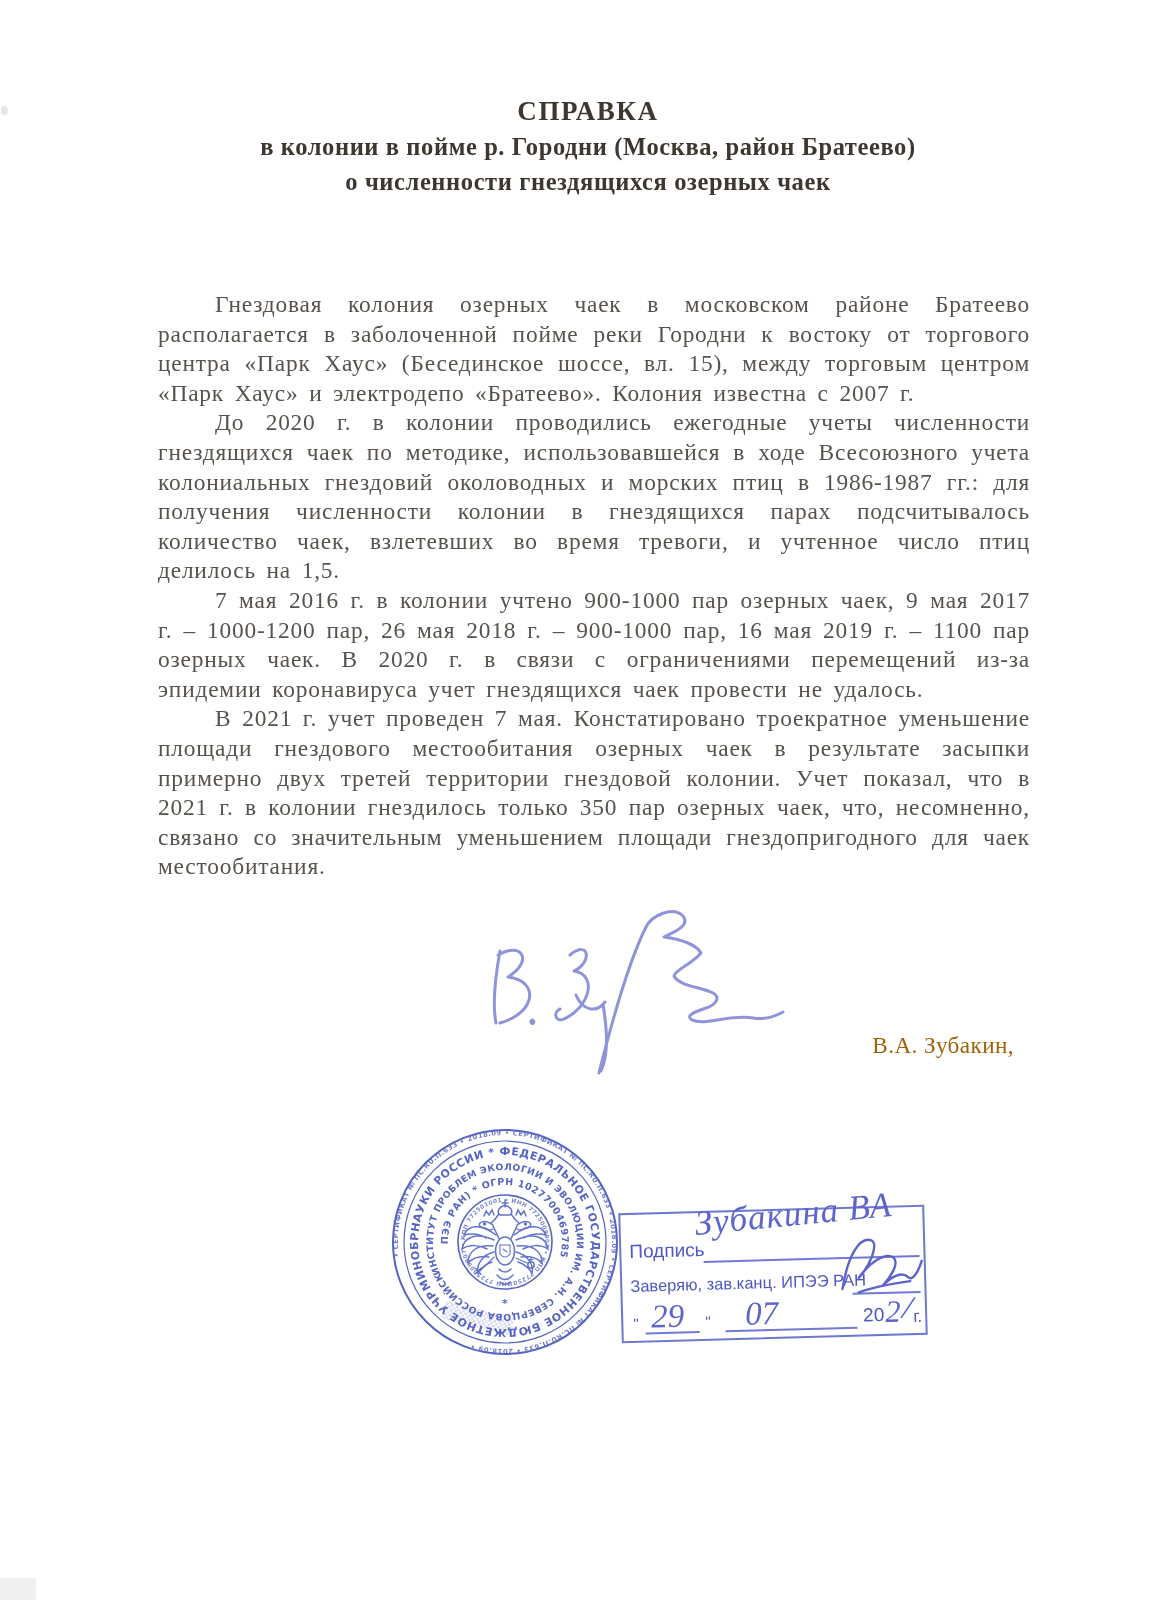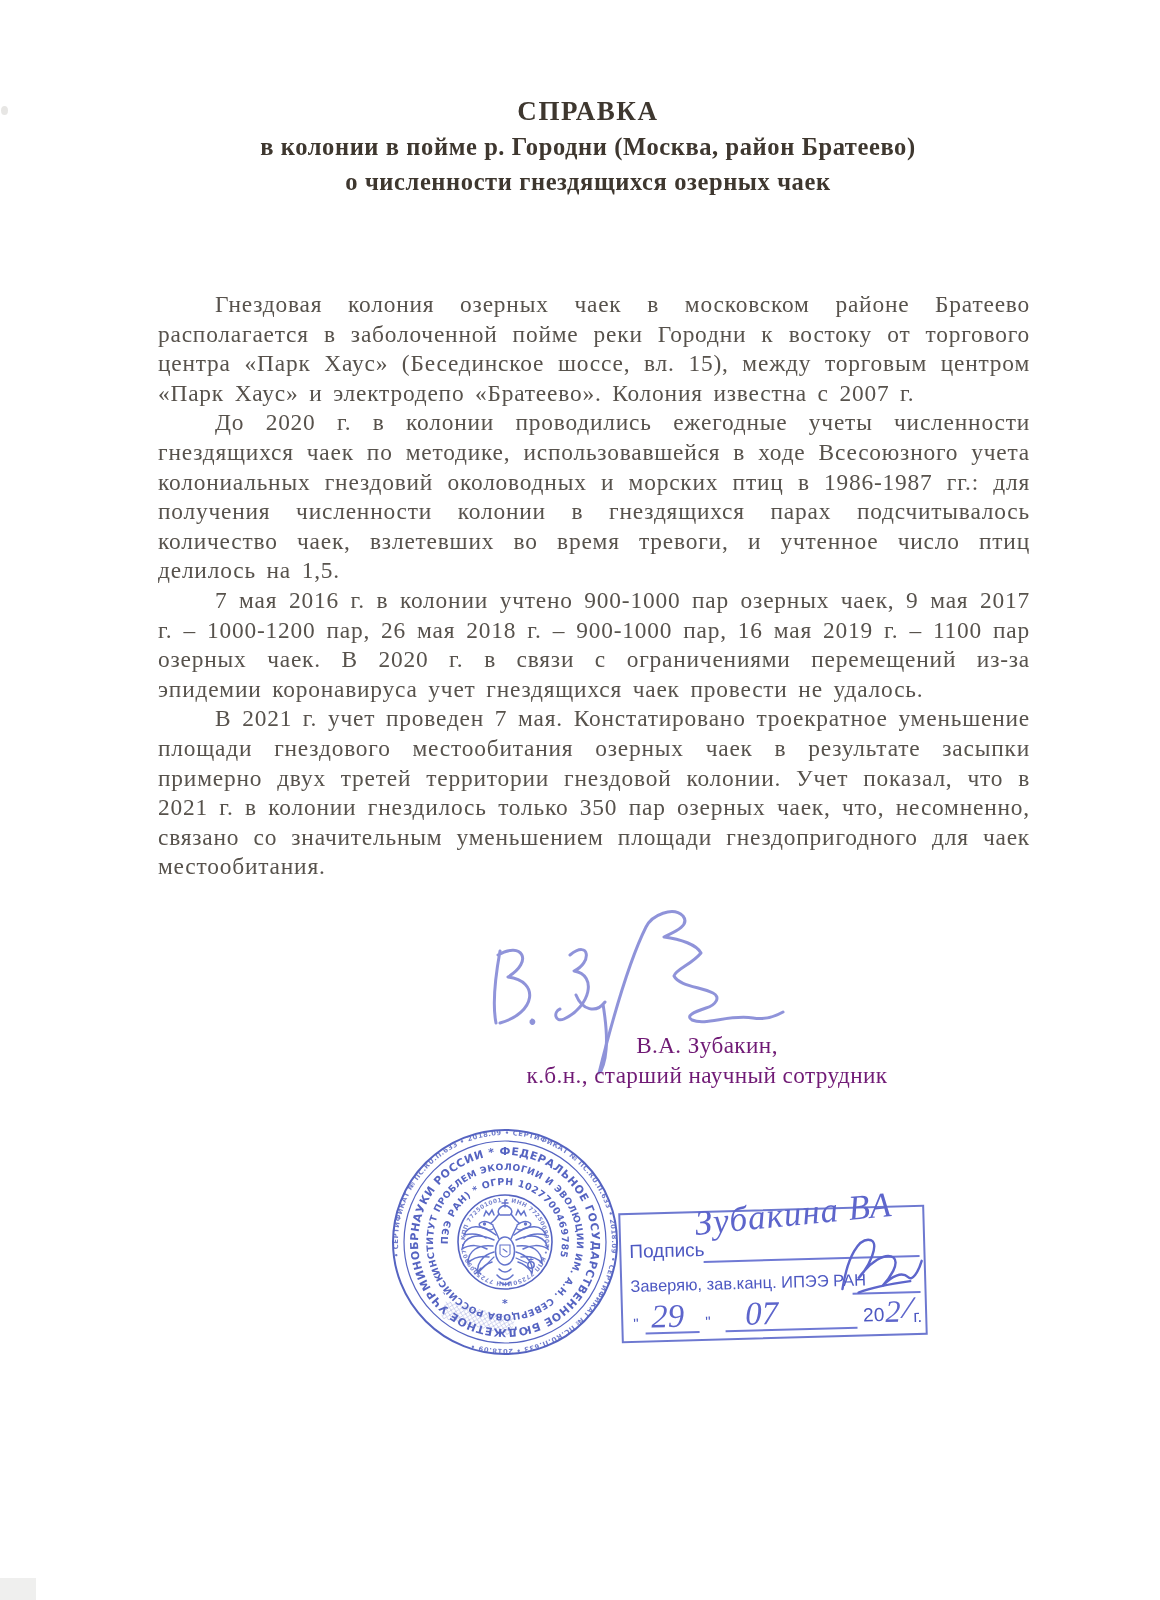--- a/index.html
+++ b/index.html
@@ -16,22 +16,22 @@
   .title-line{font-size:24.5px;letter-spacing:.6px;line-height:35px;}
   
   .body-text{
     position:absolute;top:290px;left:150px;width:872px;
     font-size:23.4px;line-height:29.6px;color:#57524c;
     text-align:justify;letter-spacing:.8px;word-spacing:4px;margin-left:8px;
   }
   .body-text p{margin:0;text-indent:57px;}
   
   .signoff{
-    position:absolute;top:1030px;left:400px;width:614px;text-align:center;
-    font-size:23.2px;line-height:30.4px;color:#701a75;letter-spacing:.4px;
+    position:absolute;top:1030px;left:400px;width:614px;text-align:right;
+    font-size:23.2px;line-height:30.4px;color:#a16207;letter-spacing:.4px;
   }
   
   .signature-svg{position:absolute;left:452px;top:883px;}
   
   .stamp-svg{position:absolute;left:380px;top:1117px;}
   .stamp-svg text{font-family:"DejaVu Sans", sans-serif;font-weight:bold;fill:#4353bb;}
   
   .certify-box{
     position:absolute;left:620px;top:1209px;width:302px;height:126px;
     border:2.2px solid rgba(77,90,198,.82);transform:rotate(-1.6deg);
@@ -74,21 +74,20 @@
              C 200,32 221,23 231,33 C 239,43 220,50 212,54
              C 229,56 245,62 249,70 C 239,82 224,86 222,93
              C 227,103 249,104 261,110 C 269,114 264,122 254,125
              C 242,129 233,133 240,137 C 254,143 277,131 301,135
              C 313,137 324,133 331,129"></path>
   </g>
 </svg>
 
 <div class="signoff">
   <div>В.А. Зубакин,</div>
-  <div>к.б.н., старший научный сотрудник</div>
 </div>
 
 <svg class="stamp-svg" width="250" height="250" viewBox="0 0 250 250">
   <defs>
     <path id="ring-micro" d="M 18,125 A 107,107 0 1 1 232,125 A 107,107 0 1 1 18,125"></path>
     <path id="ring-1" d="M 38,125 A 87,87 0 1 1 212,125 A 87,87 0 1 1 38,125"></path>
     <path id="ring-2" d="M 53,125 A 72,72 0 1 1 197,125 A 72,72 0 1 1 53,125"></path>
     <path id="ring-3" d="M 68,125 A 57,57 0 1 1 182,125 A 57,57 0 1 1 68,125"></path>
     <path id="ring-inner" d="M 85,125 A 40,40 0 1 1 165,125 A 40,40 0 1 1 85,125"></path>
     <pattern id="hatch" width="5" height="5" patternUnits="userSpaceOnUse">

